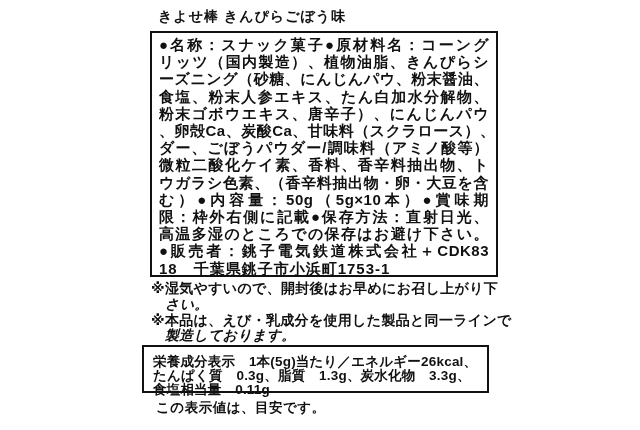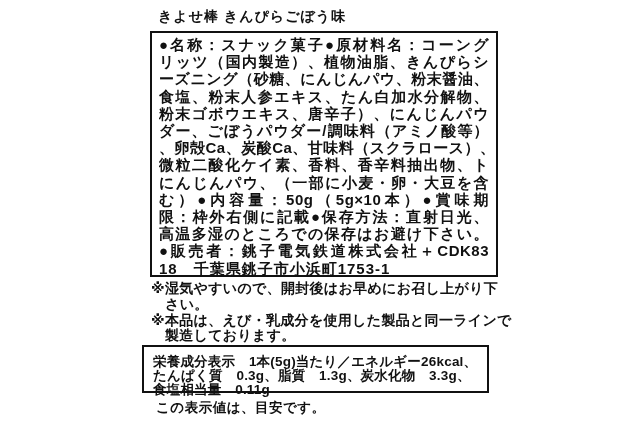--- a/index.html
+++ b/index.html
@@ -58,20 +58,21 @@
   }
   .note-line {
     font-size: 14px;
     line-height: 15.8px;
     font-weight: bold;
     letter-spacing: 0.3px;
     white-space: nowrap;
   }
   .note-line.cont {
     padding-left: 14px;
+    font-style: italic;
   }
   .nutrition-box {
     position: absolute;
     left: 142px;
     top: 345px;
     width: 347px;
     height: 48px;
     border: 2px solid #111111;
     box-sizing: border-box;
     padding: 8px 0 0 9px;
@@ -97,24 +98,24 @@
 <body>
 
 <div class="label-title">きよせ棒 きんぴらごぼう味</div>
 
 <div class="main-box">
   <div class="jline">●名称：スナック菓子●原材料名：コーング</div>
   <div class="jline">リッツ（国内製造）、植物油脂、きんぴらシ</div>
   <div class="jline">ーズニング（砂糖、にんじんパウ、粉末醤油、</div>
   <div class="jline">食塩、粉末人参エキス、たん白加水分解物、</div>
   <div class="jline">粉末ゴボウエキス、唐辛子）、にんじんパウ</div>
+  <div class="jline">、卵殻Ca、炭酸Ca、甘味料（スクラロース）、</div>
   <div class="jline">ダー、ごぼうパウダー/調味料（アミノ酸等）</div>
-  <div class="jline">、卵殻Ca、炭酸Ca、甘味料（スクラロース）、</div>
   <div class="jline">微粒二酸化ケイ素、香料、香辛料抽出物、ト</div>
-  <div class="jline">にんじんパウ、（一部に小麦・卵・大豆を含</div>
+  <div class="jline">ウガラシ色素、（香辛料抽出物・卵・大豆を含</div>
   <div class="jline">む）●内容量：50g（5g×10本）●賞味期</div>
   <div class="jline">限：枠外右側に記載●保存方法：直射日光、</div>
   <div class="jline">高温多湿のところでの保存はお避け下さい。</div>
   <div class="jline">●販売者：銚子電気鉄道株式会社＋CDK83</div>
   <div class="jline left-last">18　千葉県銚子市小浜町1753-1</div>
 </div>
 
 <div class="notes">
   <div class="note-line">※湿気やすいので、開封後はお早めにお召し上がり下</div>
   <div class="note-line cont">さい。</div>

